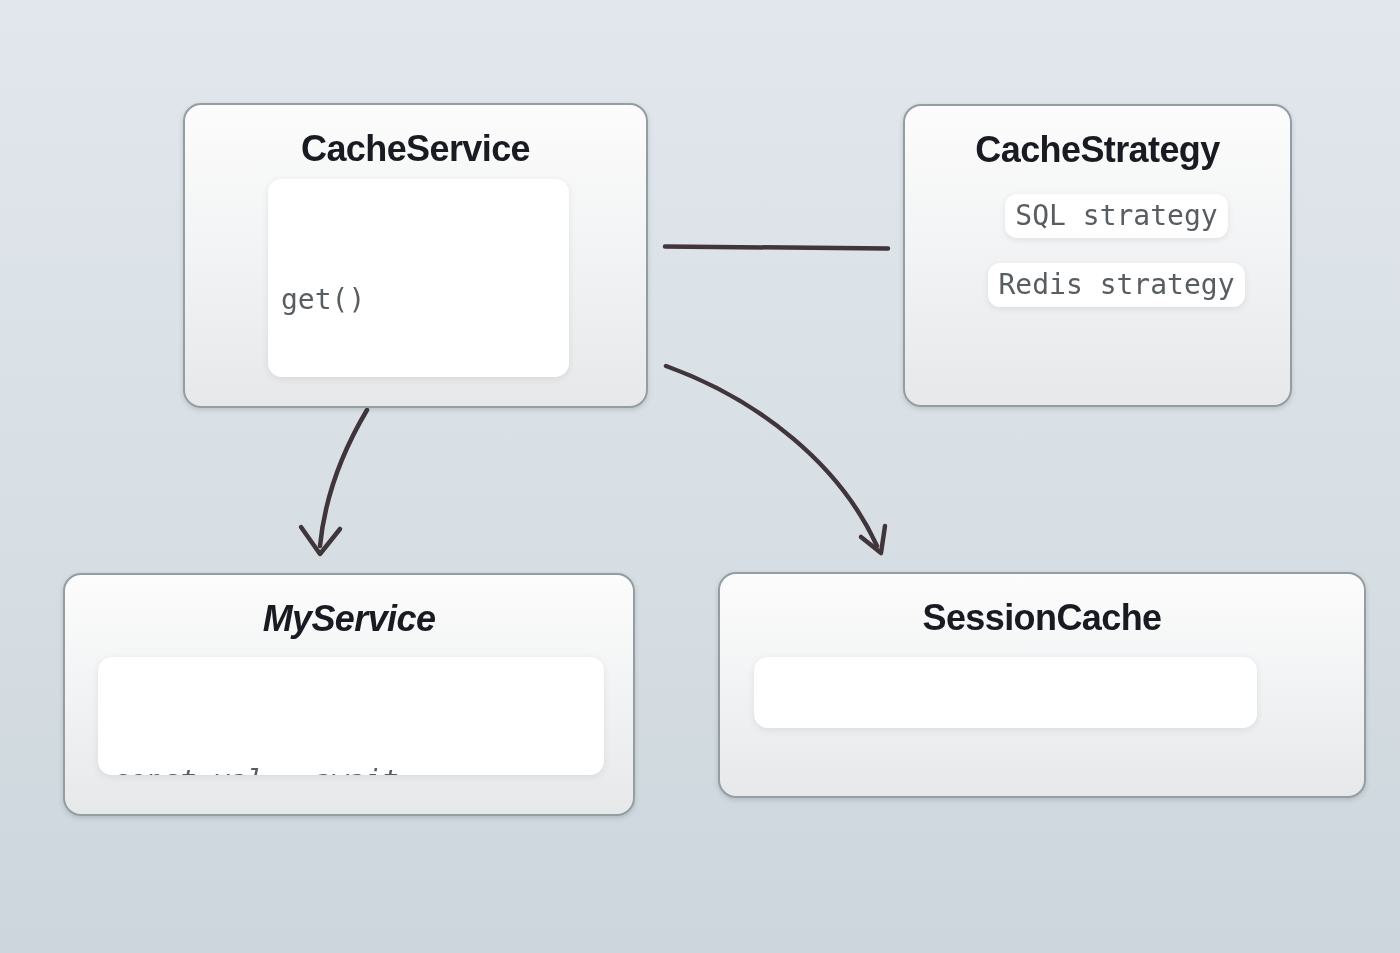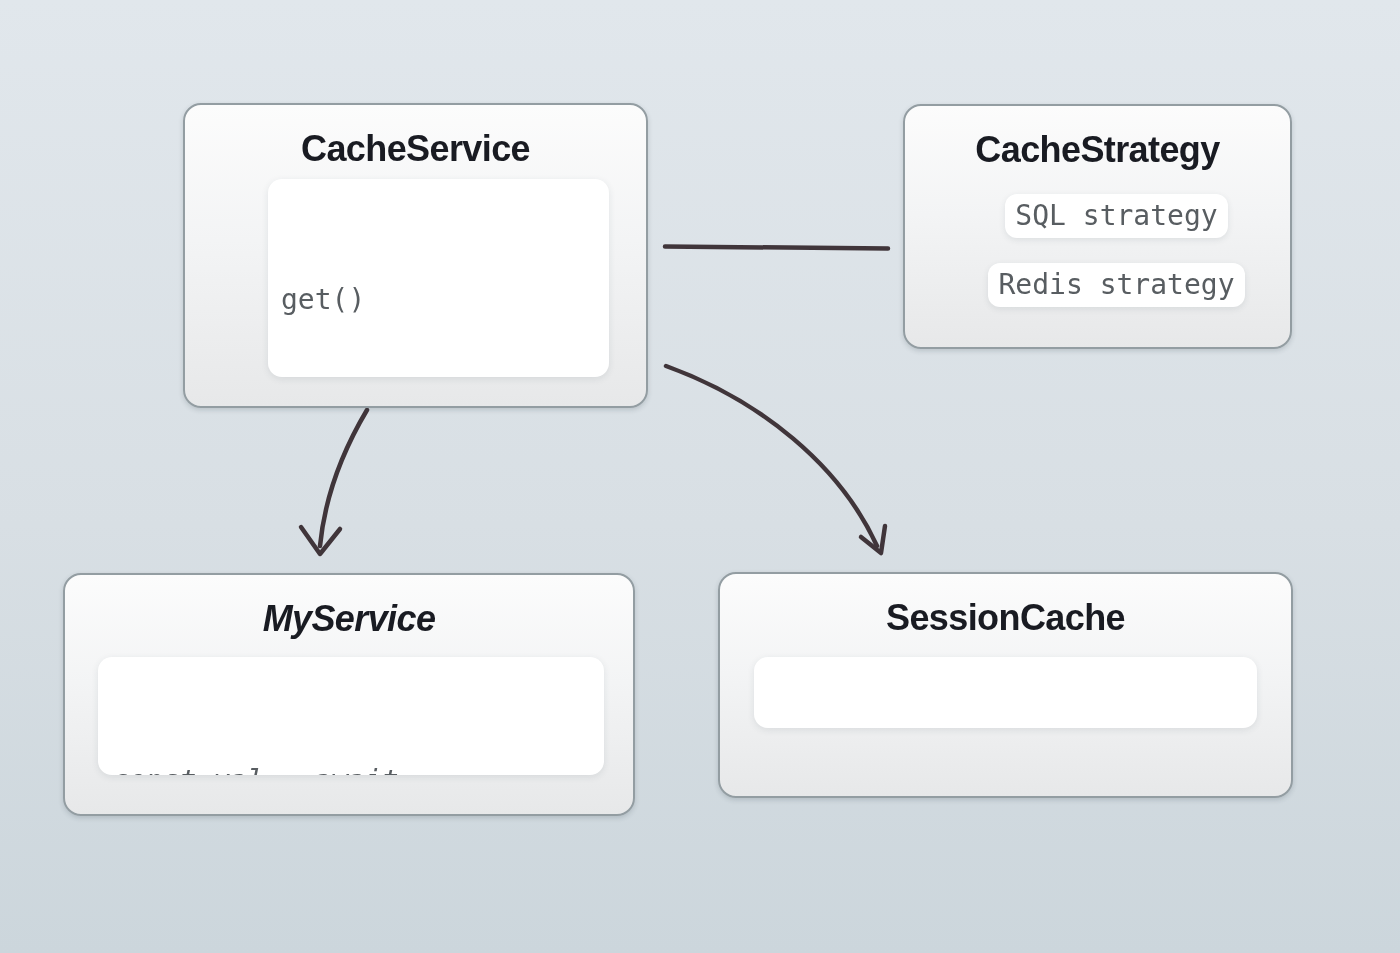--- a/index.html
+++ b/index.html
@@ -41,28 +41,28 @@
     background: var(--panel-fill);
     border-radius: 14px;
     box-shadow: 0 2px 7px rgba(40,55,65,0.10);
     font-family: "DejaVu Sans Mono", monospace;
     font-size: 28px;
     line-height: 43px;
     color: var(--code-text);
     white-space: pre;
     overflow: hidden;
   }
-  #cacheservice-panel { left: 83px; top: 74px; width: 341px; height: 198px; padding: 13px 0 8px 13px; }
+  #cacheservice-panel { left: 83px; top: 74px; width: 301px; height: 198px; padding: 13px 0 8px 13px; }
   #myservice-panel    { left: 33px; top: 82px; width: 506px; height: 118px; padding: 16px 0 0 14px; }
   #sessioncache-panel { left: 34px; top: 83px; width: 503px; height: 71px;  padding: 14px 0 0 14px; }
 
   #node-cacheservice  { left: 183px; top: 103px; width: 465px; height: 305px; }
-  #node-cachestrategy { left: 903px; top: 104px; width: 389px; height: 245px; }
+  #node-cachestrategy { left: 903px; top: 104px; width: 389px; height: 303px; }
   #node-myservice     { left: 63px;  top: 573px; width: 572px; height: 243px; font-style: italic; }
-  #node-sessioncache  { left: 718px; top: 572px; width: 575px; height: 226px; }
+  #node-sessioncache  { left: 718px; top: 572px; width: 648px; height: 226px; }
 
   .pill-stack {
     margin-top: 23px;
     display: flex;
     flex-direction: column;
     align-items: center;
     gap: 25px;
     padding-left: 38px;
   }
   .pill {

